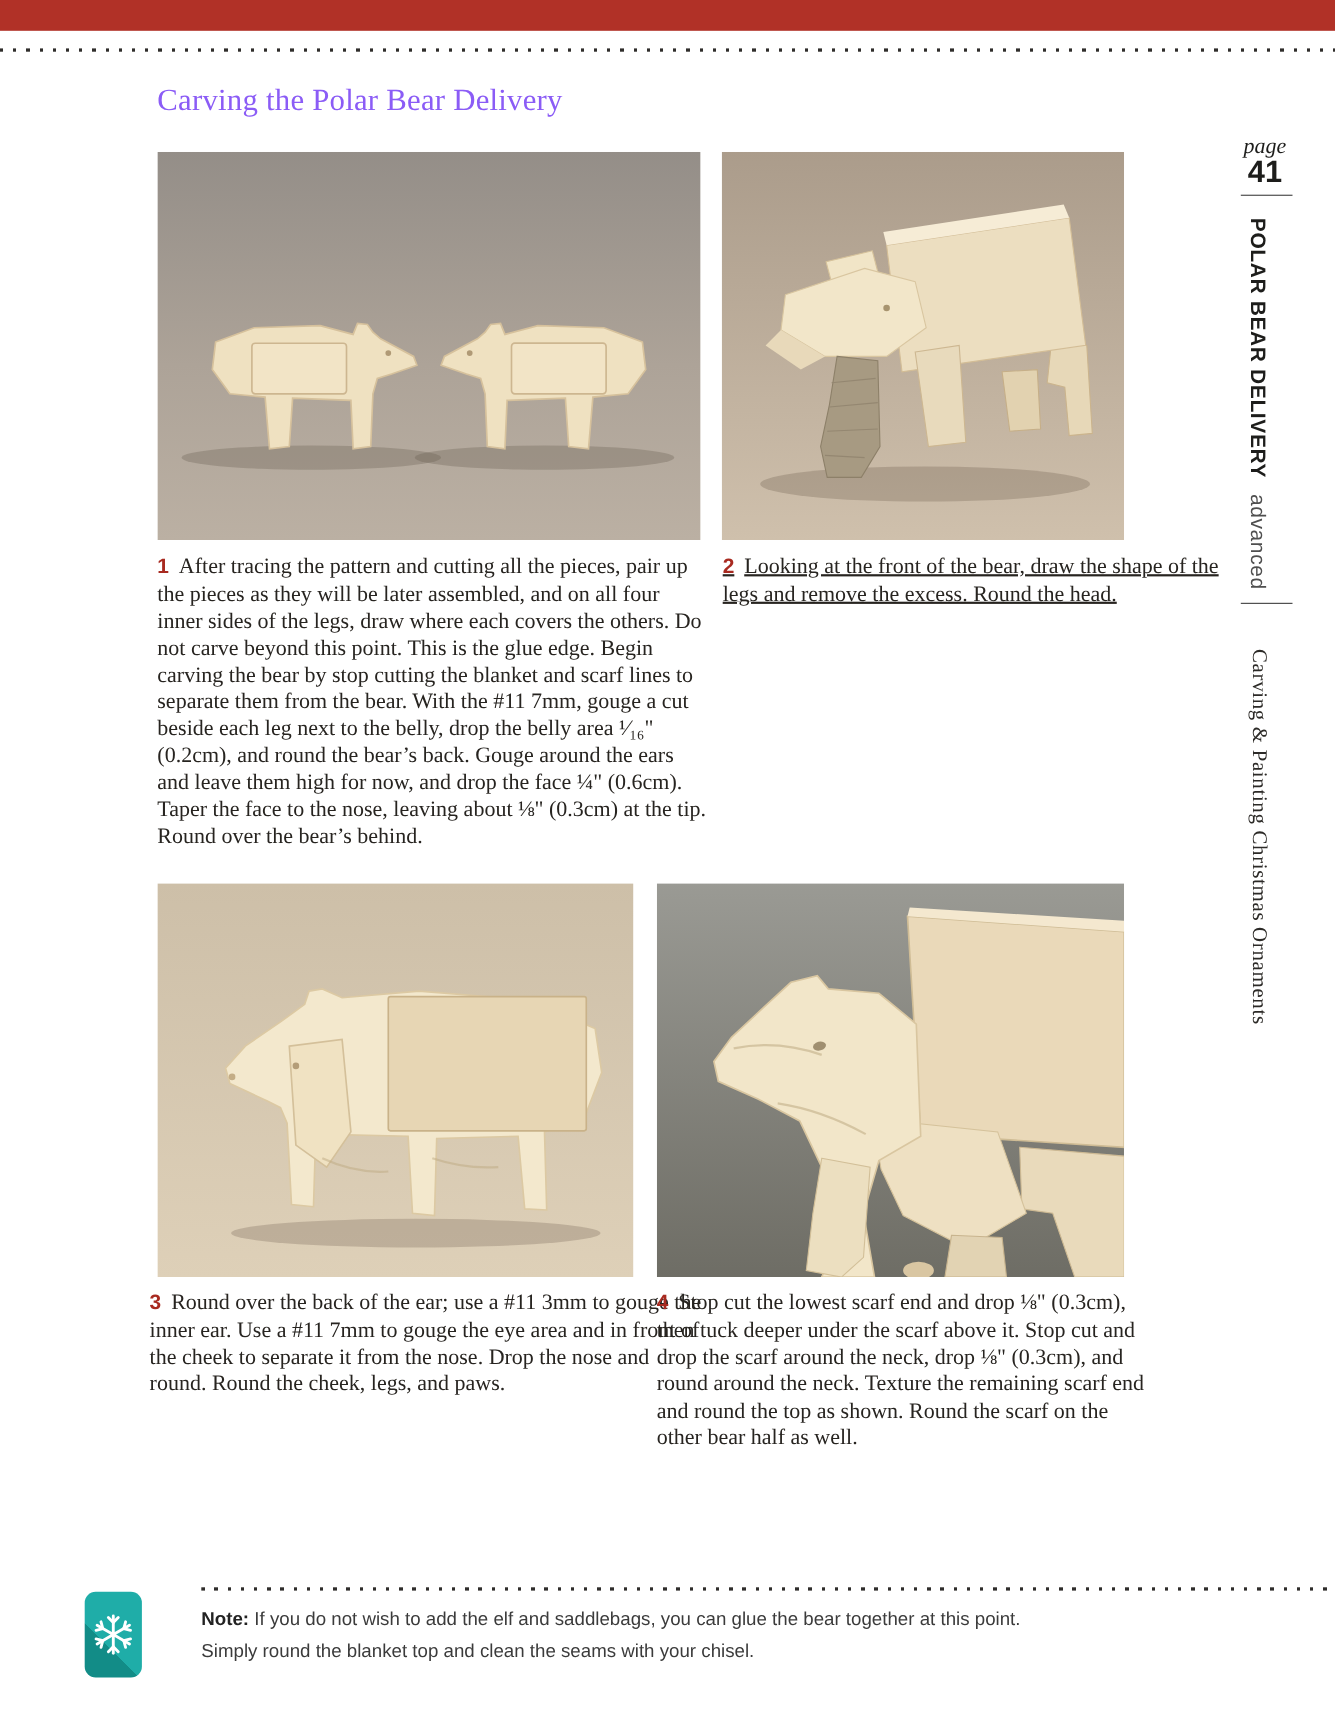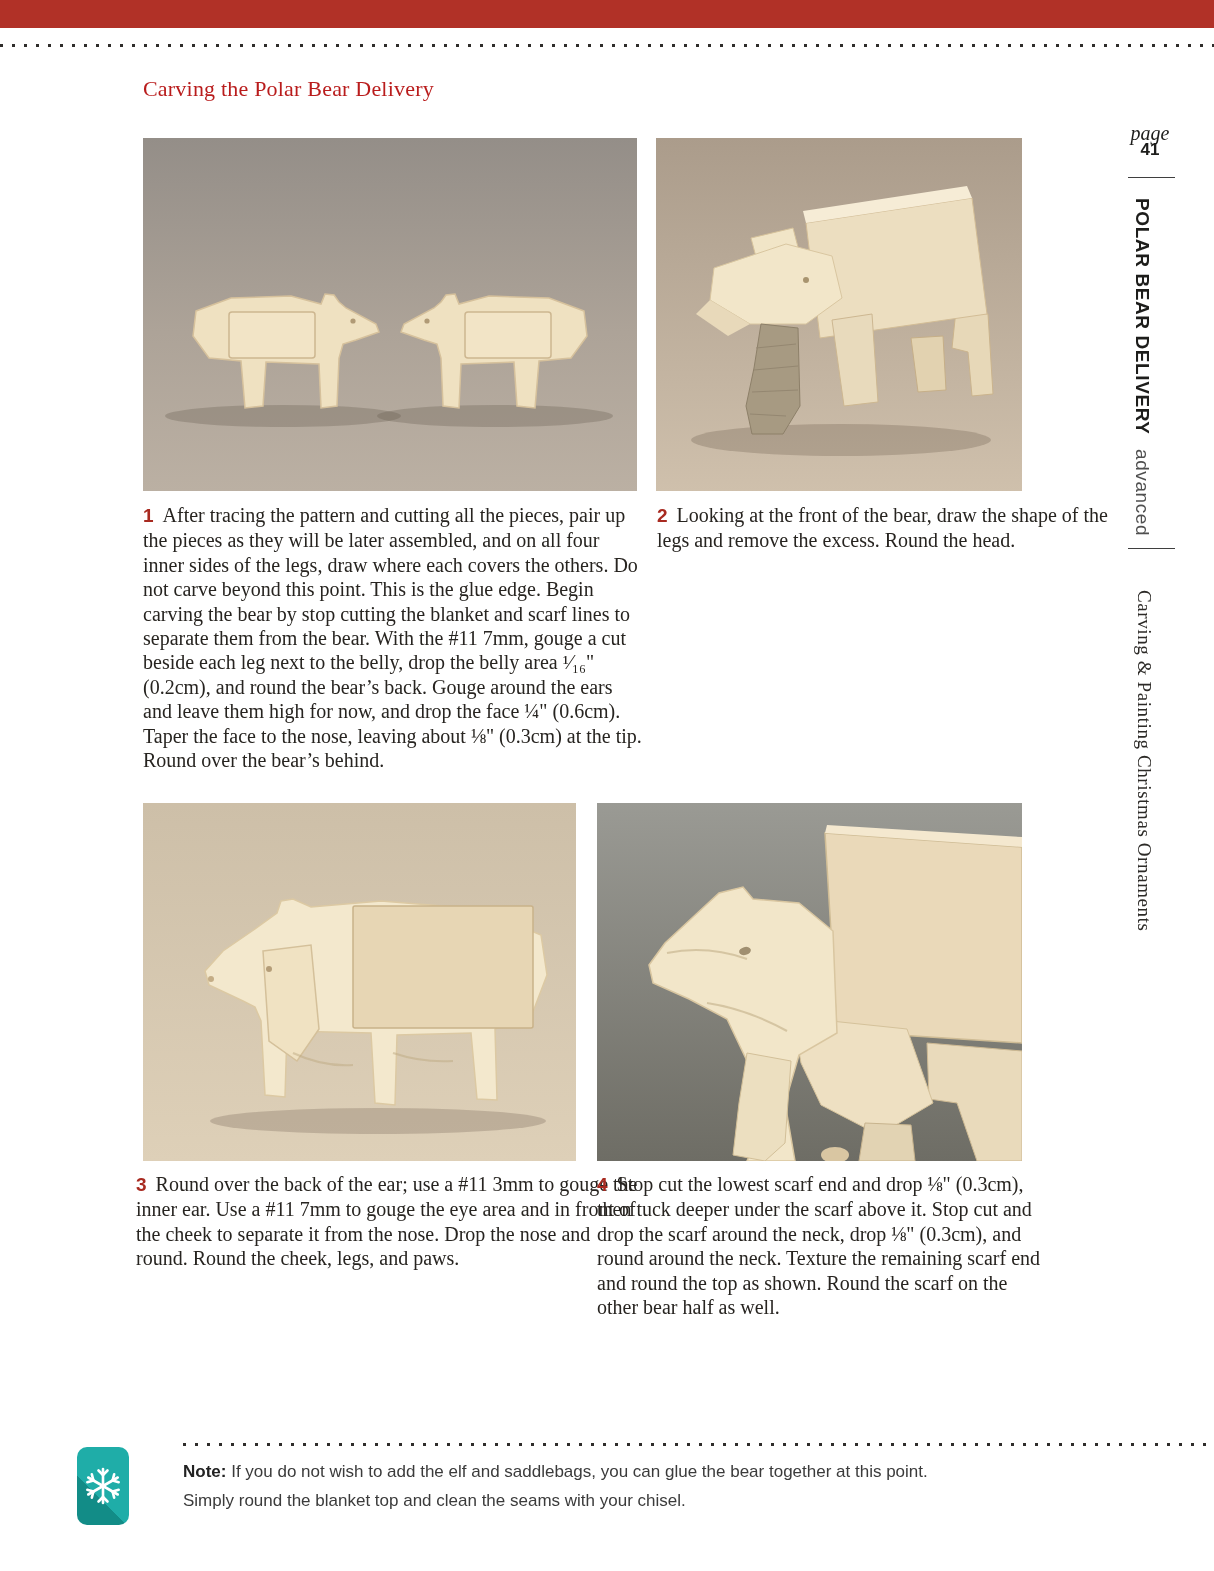--- a/index.html
+++ b/index.html
@@ -15,21 +15,21 @@
     background:#b13127;
   }
   .dots{
     position:absolute;height:3px;
     background-image:repeating-linear-gradient(to right,#2f2d2b 0 3px,transparent 3px 12px);
   }
   #dots-top{left:0;top:44px;width:1214px;}
   #dots-note{left:183px;top:1443px;width:1031px;}
   .title{
     position:absolute;left:143px;top:76px;
-    font-size:22px;color:#b91c1c;letter-spacing:.2px;
+    font-size:28px;color:#8b5cf6;letter-spacing:.2px;
   }
   .photo{position:absolute;overflow:hidden;}
   .photo svg{display:block;}
   #photo1{left:143px;top:138px;width:494px;height:353px;}
   #photo2{left:656px;top:138px;width:366px;height:353px;}
   #photo3{left:143px;top:803px;width:433px;height:358px;}
   #photo4{left:597px;top:803px;width:425px;height:358px;}
   .caption{
     position:absolute;
     font-size:20px;line-height:24.4px;color:#272420;
@@ -45,21 +45,21 @@
     margin-right:9px;
   }
   
   .page-word{
     position:absolute;left:1120px;top:122px;width:60px;text-align:center;
     font-style:italic;font-size:20px;color:#1d1d1b;
   }
   .page-num{
     position:absolute;left:1120px;top:140px;width:60px;text-align:center;
     font-family:"Liberation Sans", sans-serif;font-weight:bold;
-    font-size:17px;color:#1d1d1b;
+    font-size:28px;color:#1d1d1b;
   }
   .side-rule{
     position:absolute;left:1128px;width:47px;height:0;
     border-top:1.6px solid #3f3f3f;
   }
   #rule1{top:177px;}
   #rule2{top:548px;}
   .vert-chapter{
     position:absolute;left:1131px;top:198px;
     writing-mode:vertical-rl;text-orientation:mixed;
@@ -143,21 +143,21 @@
     <path d="M105,186 L142,190 L144,268 L127,296 L96,296 L90,268 L98,230 Z" fill="#a79a82" stroke="#8d8069" stroke-width="1"></path>
     <path d="M100,210 L140,206 M98,232 L142,228 M96,254 L142,252 M94,276 L130,278" stroke="#948771" stroke-width="1" fill="none"></path>
     <polygon points="176,182 216,176 222,264 188,268" fill="#e8dabc" stroke="#cdb791" stroke-width="1"></polygon>
   </svg>
 </div>
 
 <p class="caption" id="cap1" style="margin:0;">
   <span class="step-num">1</span><span>After tracing the pattern and cutting all the pieces, pair up the pieces as they will be later assembled, and on all four inner sides of the legs, draw where each covers the others. Do not carve beyond this point. This is the glue edge. Begin carving the bear by stop cutting the blanket and scarf lines to separate them from the bear. With the #11 7mm, gouge a cut beside each leg next to the belly, drop the belly area ¹⁄₁₆" (0.2cm), and round the bear’s back. Gouge around the ears and leave them high for now, and drop the face ¼" (0.6cm). Taper the face to the nose, leaving about ⅛" (0.3cm) at the tip. Round over the bear’s behind.</span>
 </p>
 
-<p class="caption" id="cap2" style="margin:0;">
+<p class="caption" id="cap2" style="margin:0;text-decoration:underline;">
   <span class="step-num">2</span><span>Looking at the front of the bear, draw the shape of the legs and remove the excess. Round the head.</span>
 </p>
 
 <div class="photo" id="photo3">
   <svg width="433" height="358" viewBox="0 0 433 358">
     <defs>
       <linearGradient id="bg3" x1="0" y1="0" x2="0" y2="1">
         <stop offset="0" stop-color="#cdbfa8"></stop>
           <stop offset="1" stop-color="#ded0b8"></stop>
       </linearGradient>

